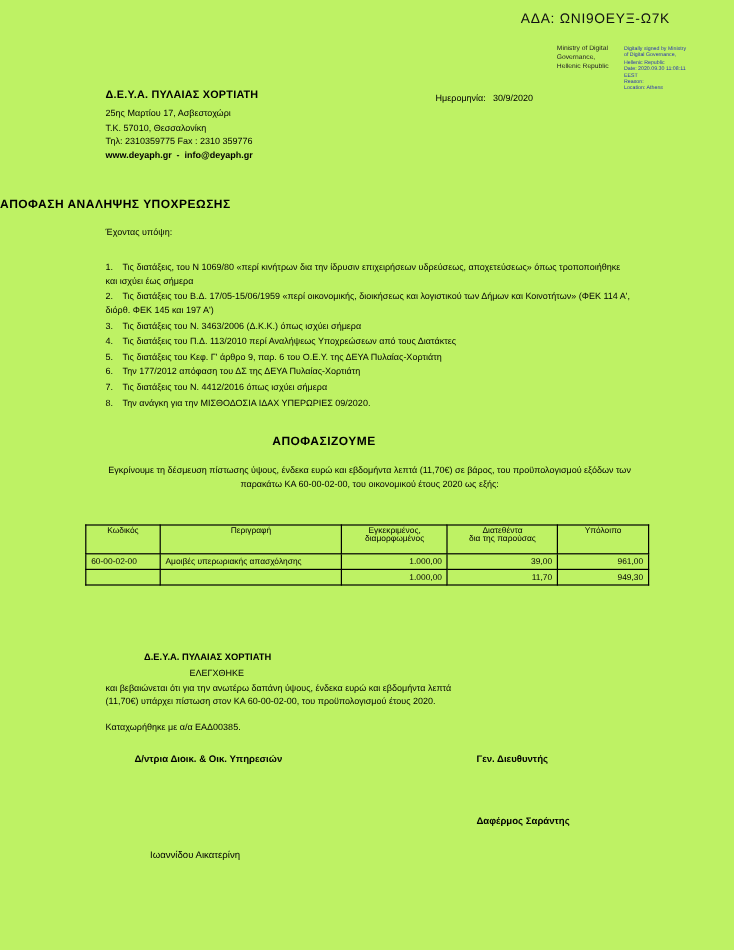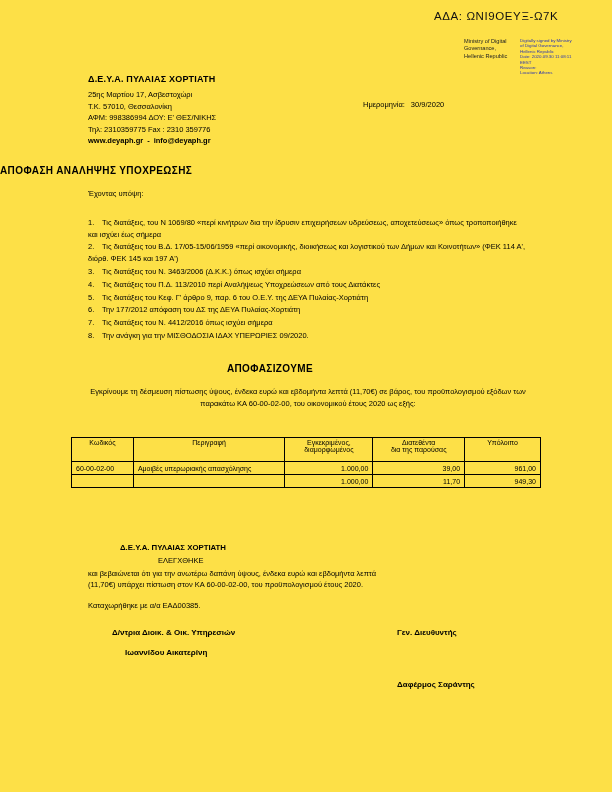--- a/index.html
+++ b/index.html
@@ -1,37 +1,37 @@
 <!DOCTYPE html>
 <html><head>
 <meta charset="utf-8">
 <style>
   * { margin:0; padding:0; box-sizing:border-box; }
   html,body { background:#888; }
   body { font-family:"Liberation Sans", sans-serif; }
   .page {
     position:relative; width:612px; height:792px; margin:0 auto;
-    background:#fde047; color:#000; overflow:hidden;
+    background:#bef264; color:#000; overflow:hidden;
   }
   .abs { position:absolute; }
 
   .ada { top:10px; left:434px; font-size:11.5px; letter-spacing:.6px; color:#111; }
 
   .stamp { top:38px; left:464px; width:132px; display:flex; gap:4px; }
   .stamp-org { width:52px; font-size:5.6px; line-height:7.4px; color:#222; }
   .stamp-sig { width:72px; font-size:4.4px; line-height:5.4px; color:#2a35b0; }
   .stamp-sig div, .stamp-org div { white-space:nowrap; overflow:hidden; }
 
   .org-header { top:74px; left:88px; width:260px; }
   .org-name { font-size:9px; font-weight:bold; letter-spacing:.2px; margin-bottom:5px; }
   .org-line { font-size:7.5px; line-height:11.6px; }
   .org-contact { font-size:7.5px; line-height:11.6px; font-weight:bold; }
   .org-contact .sep { font-weight:bold; padding:0 4px; }
 
-  .date-line { top:100px; left:363px; font-size:7.5px; }
+  .date-line { top:77px; left:363px; font-size:7.5px; }
   .date-line .lbl { margin-right:6px; }
 
   .doc-title { top:165px; left:0; width:600px; text-align:left;
                font-size:10px; font-weight:bold; letter-spacing:.4px; }
 
   .body-block { top:188px; left:88px; width:440px; font-size:7.5px; line-height:11.8px; }
   .preamble { margin-bottom:17px; }
   .legal-item { margin-bottom:1px; }
   .legal-item .num { display:inline-block; min-width:14px; }
 
@@ -51,21 +51,21 @@
   th.w-code{ width:62px; } th.w-desc{ width:152px; } th.w-appr{ width:88px; }
   th.w-disp{ width:92px; } th.w-rem{ width:76px; }
 
   .cert-org { top:543px; left:120px; font-size:7.8px; font-weight:bold; }
   .cert-checked { top:556px; left:158px; font-size:7.5px; }
   .cert-text { top:568px; left:88px; width:296px; font-size:7.5px; line-height:11px; }
   .cert-reg { top:601px; left:88px; font-size:7.5px; }
 
   .sig-title-left  { top:628px; left:112px; font-size:8px; font-weight:bold; }
   .sig-title-right { top:628px; left:397px; font-size:8px; font-weight:bold; }
-  .sig-name-left   { top:648px; left:125px; font-size:8px; font-weight:bold; }
+  .sig-name-left   { top:708px; left:125px; font-size:8px; font-weight:normal; }
   .sig-name-right  { top:680px; left:397px; font-size:8px; font-weight:bold; }
 </style>
 </head>
 <body>
 
 <div class="page">
 
   <div class="abs ada">ΑΔΑ: ΩΝΙ9ΟΕΥΞ-Ω7Κ</div>
 
   <div class="abs stamp">
@@ -82,21 +82,20 @@
       <div>EEST</div>
       <div>Reason:</div>
       <div>Location: Athens</div>
     </div>
   </div>
 
   <div class="abs org-header">
     <div class="org-name">Δ.Ε.Υ.Α. ΠΥΛΑΙΑΣ ΧΟΡΤΙΑΤΗ</div>
     <div class="org-line">25ης  Μαρτίου 17, Ασβεστοχώρι</div>
     <div class="org-line">Τ.Κ. 57010, Θεσσαλονίκη</div>
-    <div class="org-line">ΑΦΜ: 998386994 ΔΟΥ: Ε' ΘΕΣ/ΝΙΚΗΣ</div>
     <div class="org-line">Τηλ: 2310359775 Fax : 2310 359776</div>
     <div class="org-contact">
       <span>www.deyaph.gr</span><span class="sep">-</span><span>info@deyaph.gr</span>
     </div>
   </div>
 
   <div class="abs date-line">
     <span class="lbl">Ημερομηνία:</span><span>30/9/2020</span>
   </div>
 

